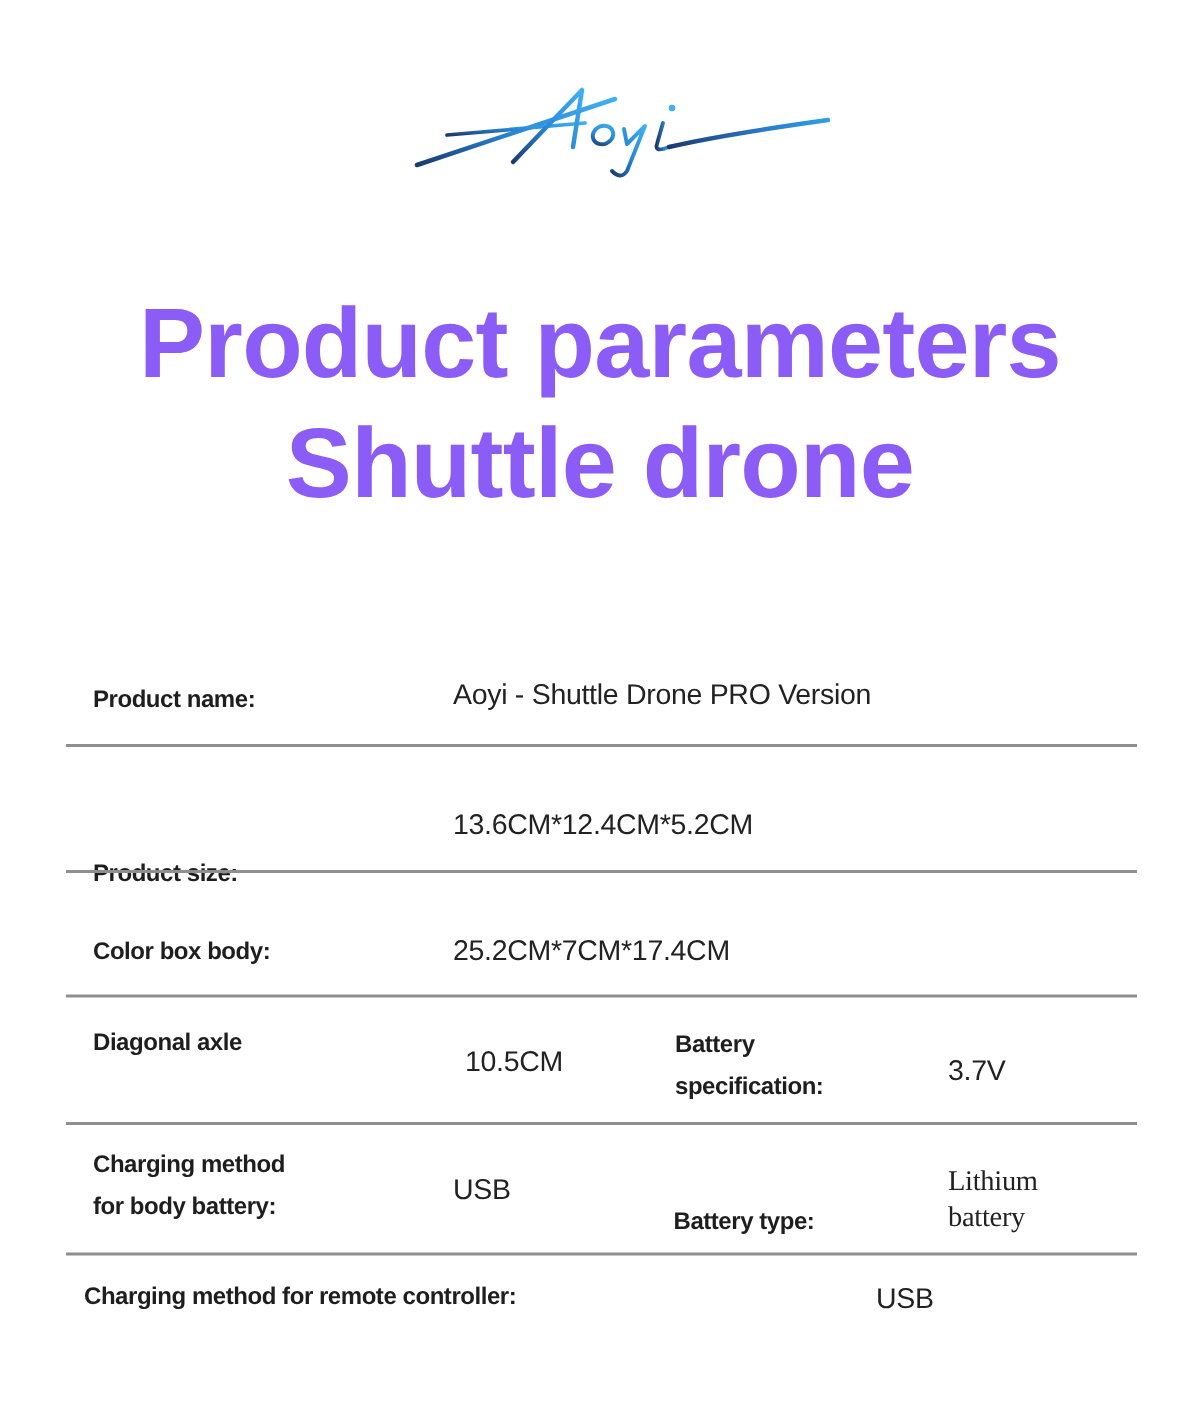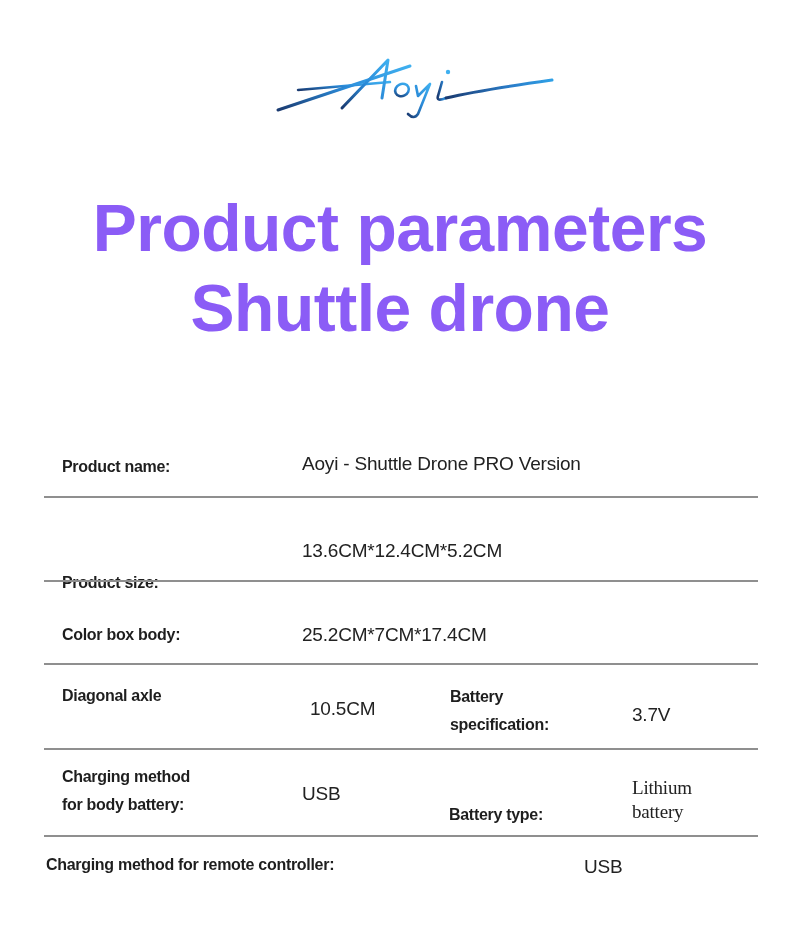--- a/index.html
+++ b/index.html
@@ -84,14 +84,14 @@
   <div>for body battery:</div>
 </div>
 <div class="val" style="left:302px; top:782px;">USB</div>
 <div class="lbl" style="left:449px; top:786px;margin-top:15px;">Battery type:</div>
 <div class="val" style="left:632px; top:776px;font-family:Liberation Serif, serif;">
   <div>Lithium</div>
   <div>battery</div>
 </div>
 <div class="rule" style="top:835px;"></div>
 
-<div class="lbl" style="left:46px; top:851px;">Charging method for remote controller:</div>
+<div class="lbl" style="left:56px; top:851px;">Charging method for remote controller:</div>
 <div class="val" style="left:584px; top:855px;">USB</div>
 
 </body></html>

